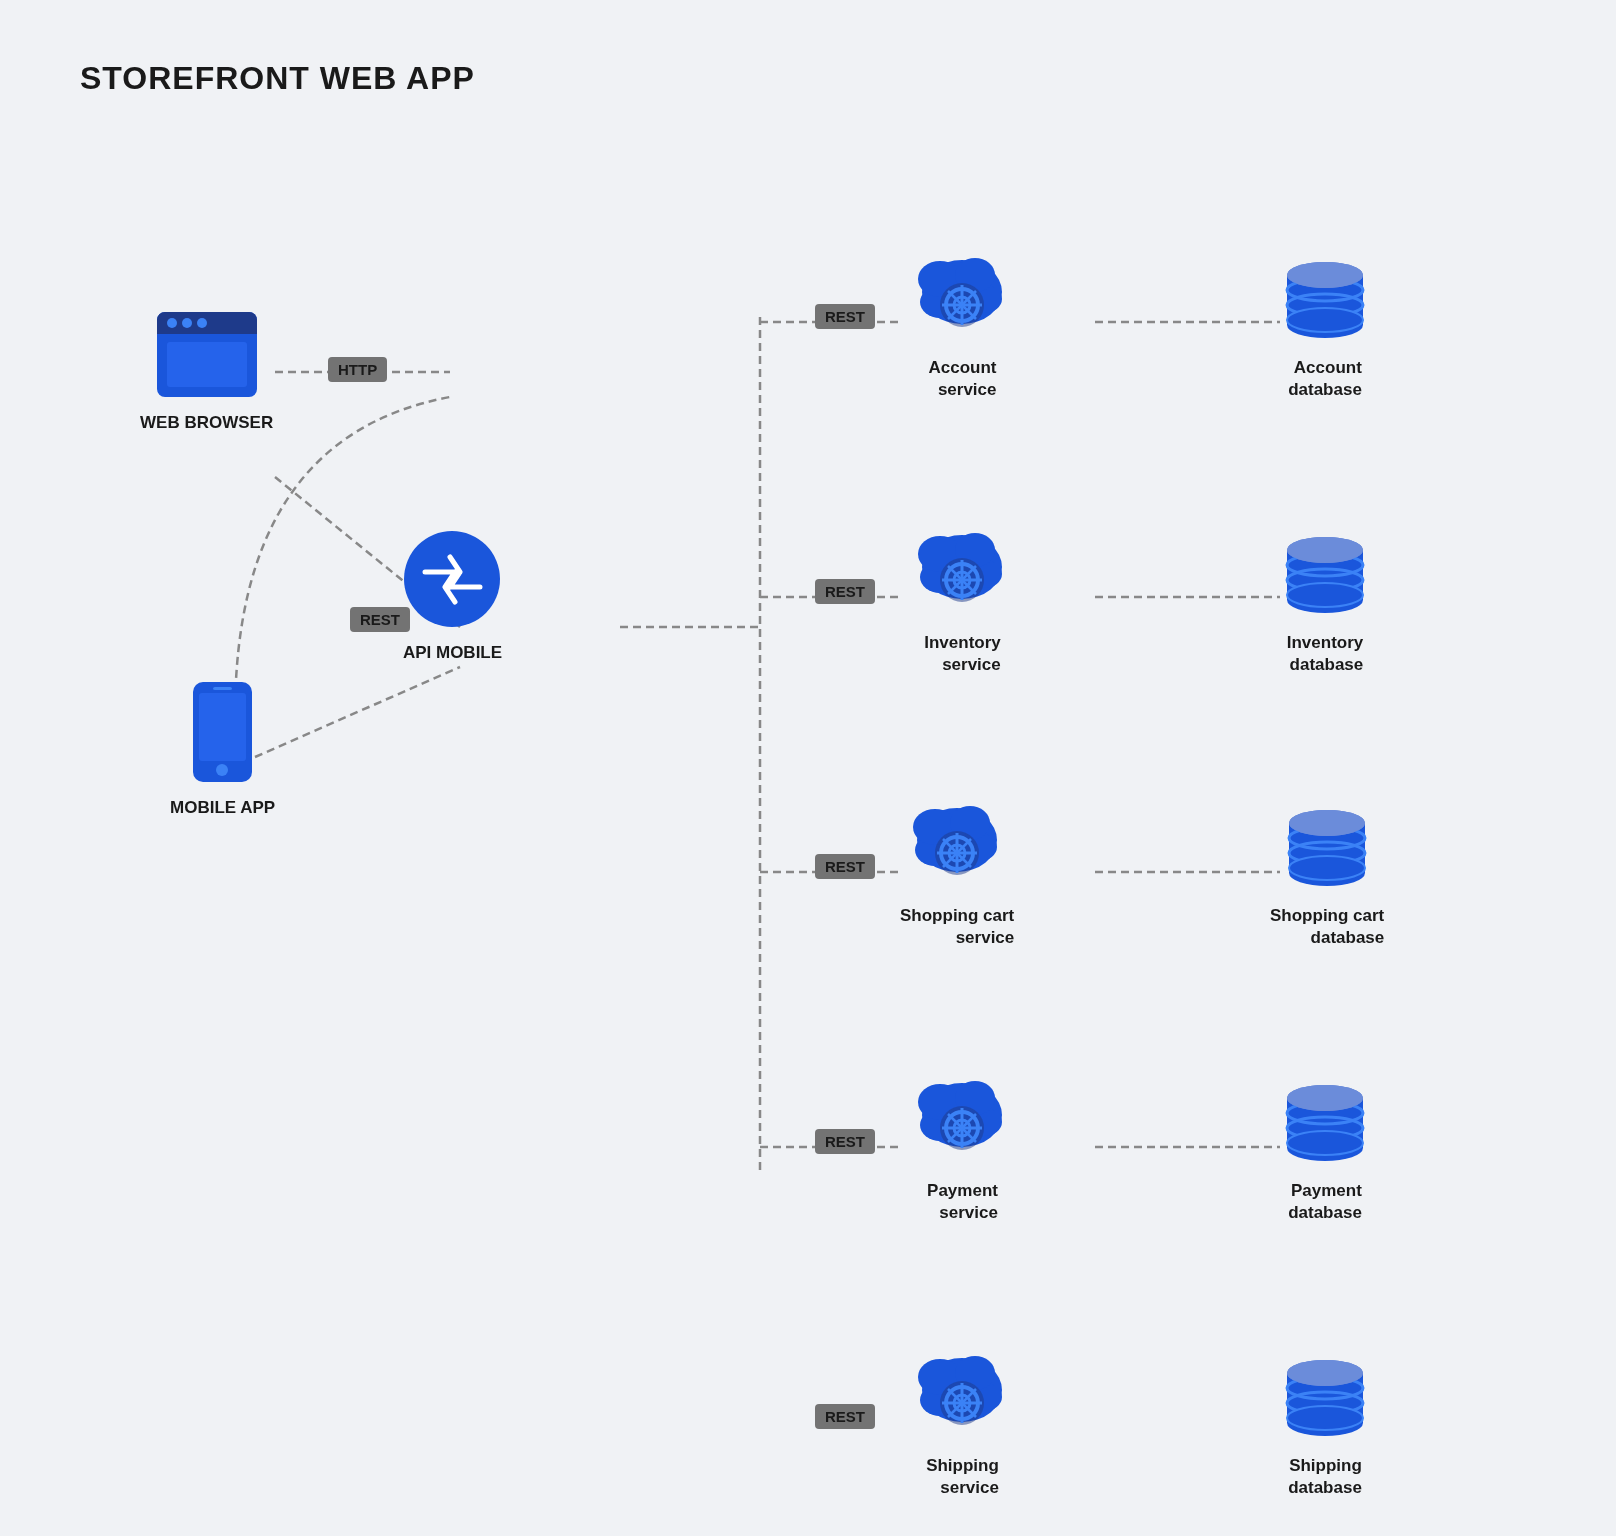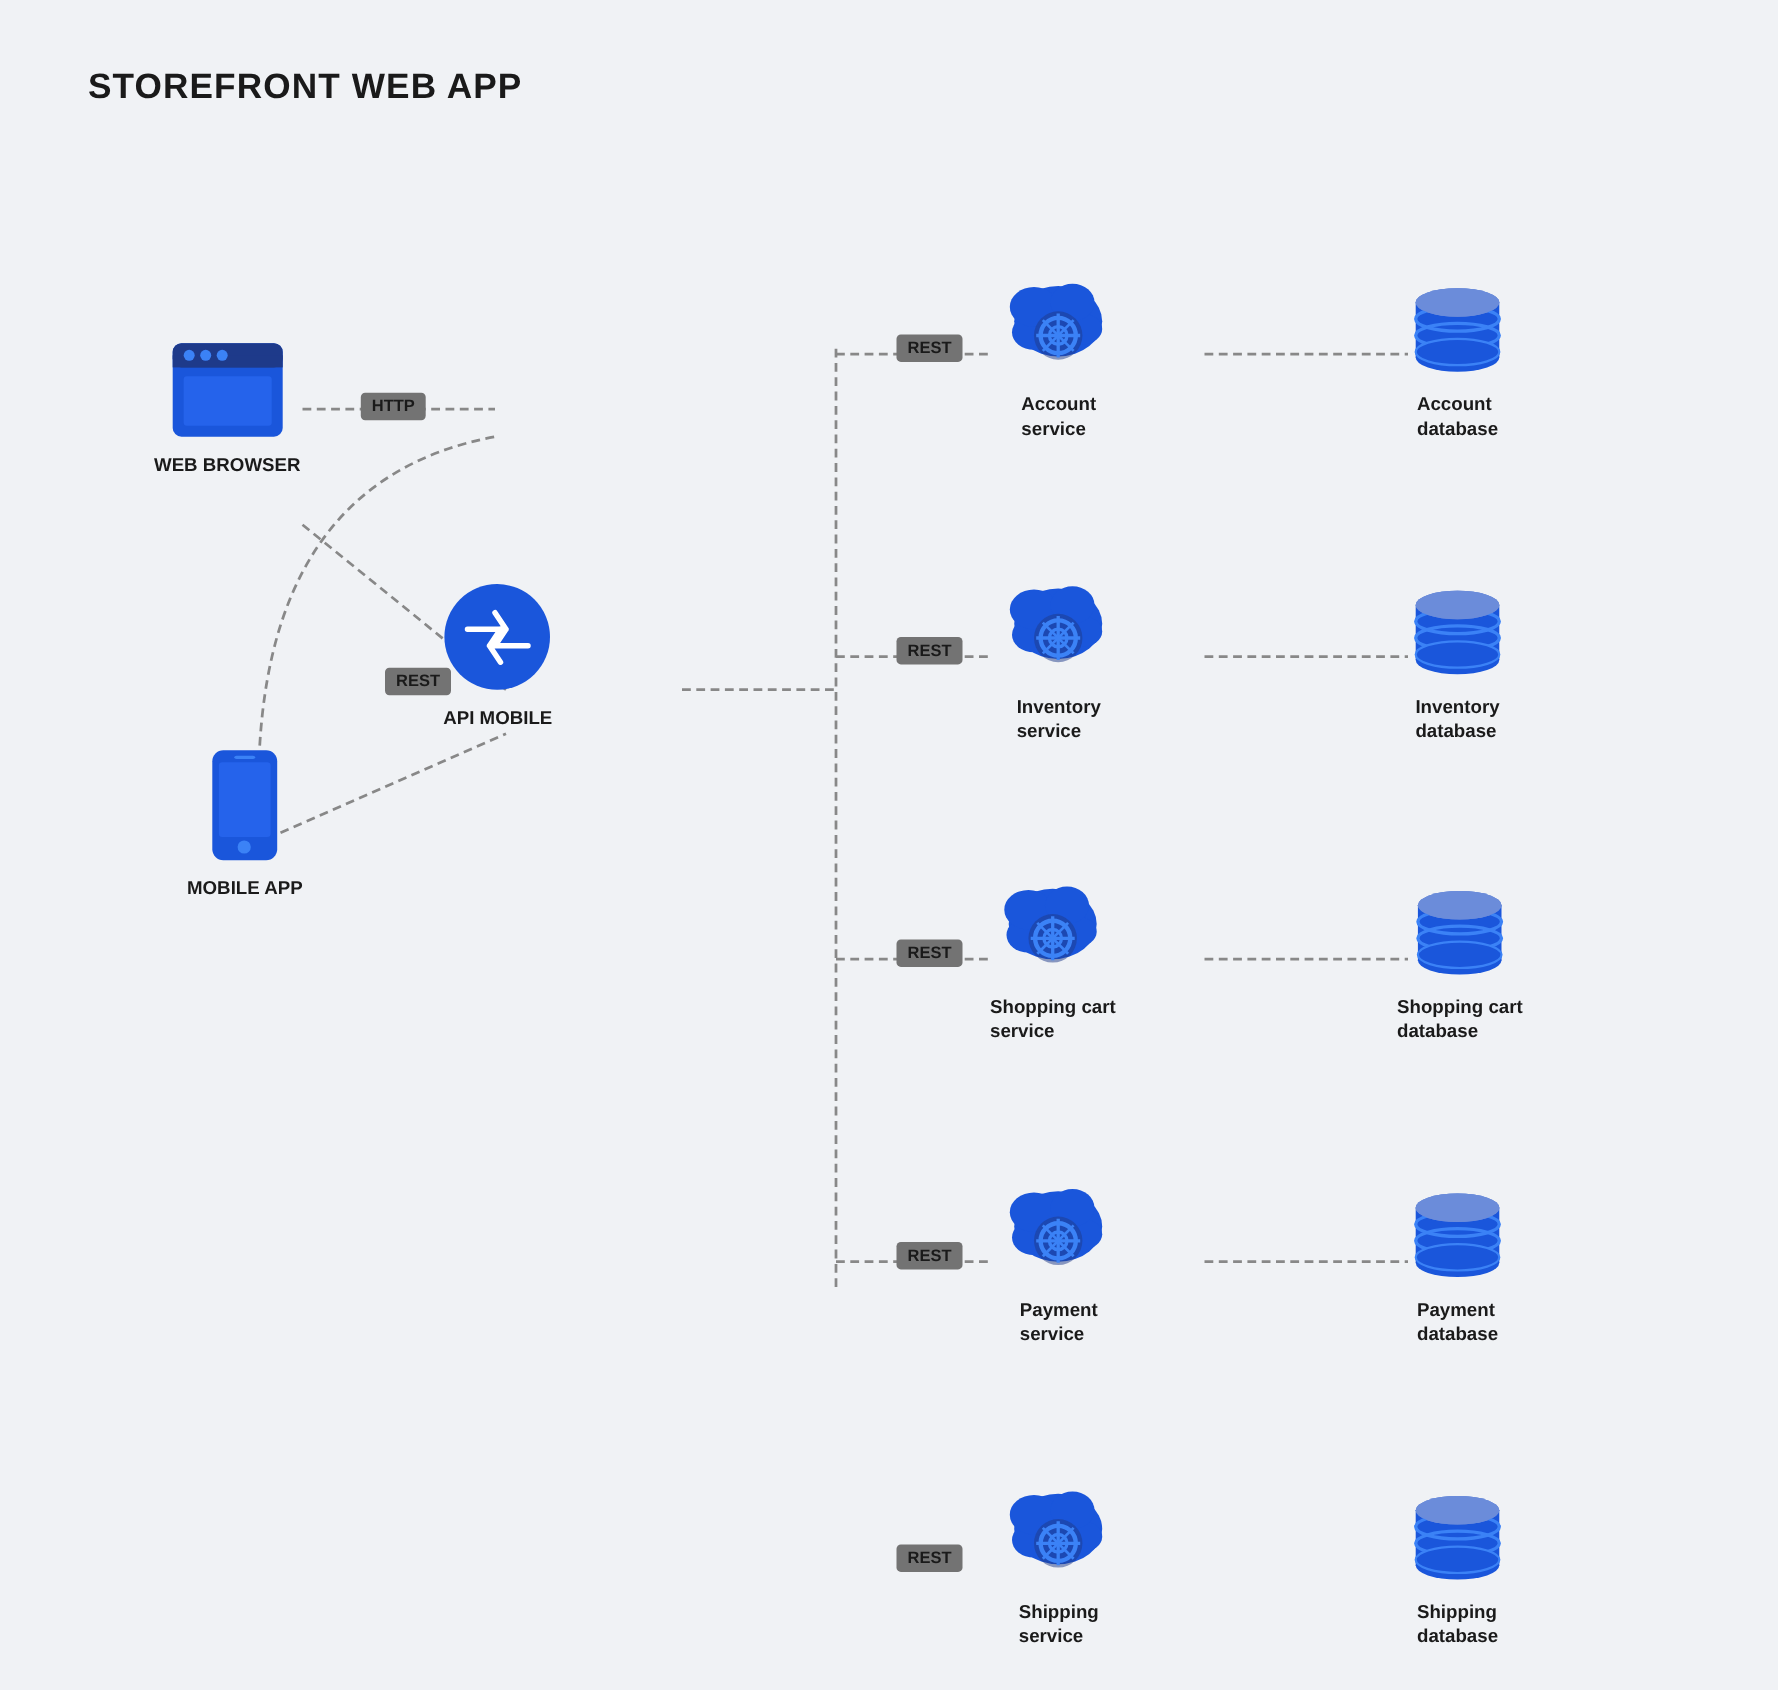--- a/index.html
+++ b/index.html
@@ -38,21 +38,21 @@
       height: 100%;
       pointer-events: none;
       z-index: 0;
     }
     
     .node {
       position: absolute;
       display: flex;
       flex-direction: column;
       align-items: center;
-      text-align: left;
+      text-align: right;
       z-index: 2;
     }
     .node-label {
       font-size: 17px;
       font-weight: 700;
       color: #1a1a1a;
       margin-top: 10px;
       line-height: 1.3;
     }
     .node-label span {

